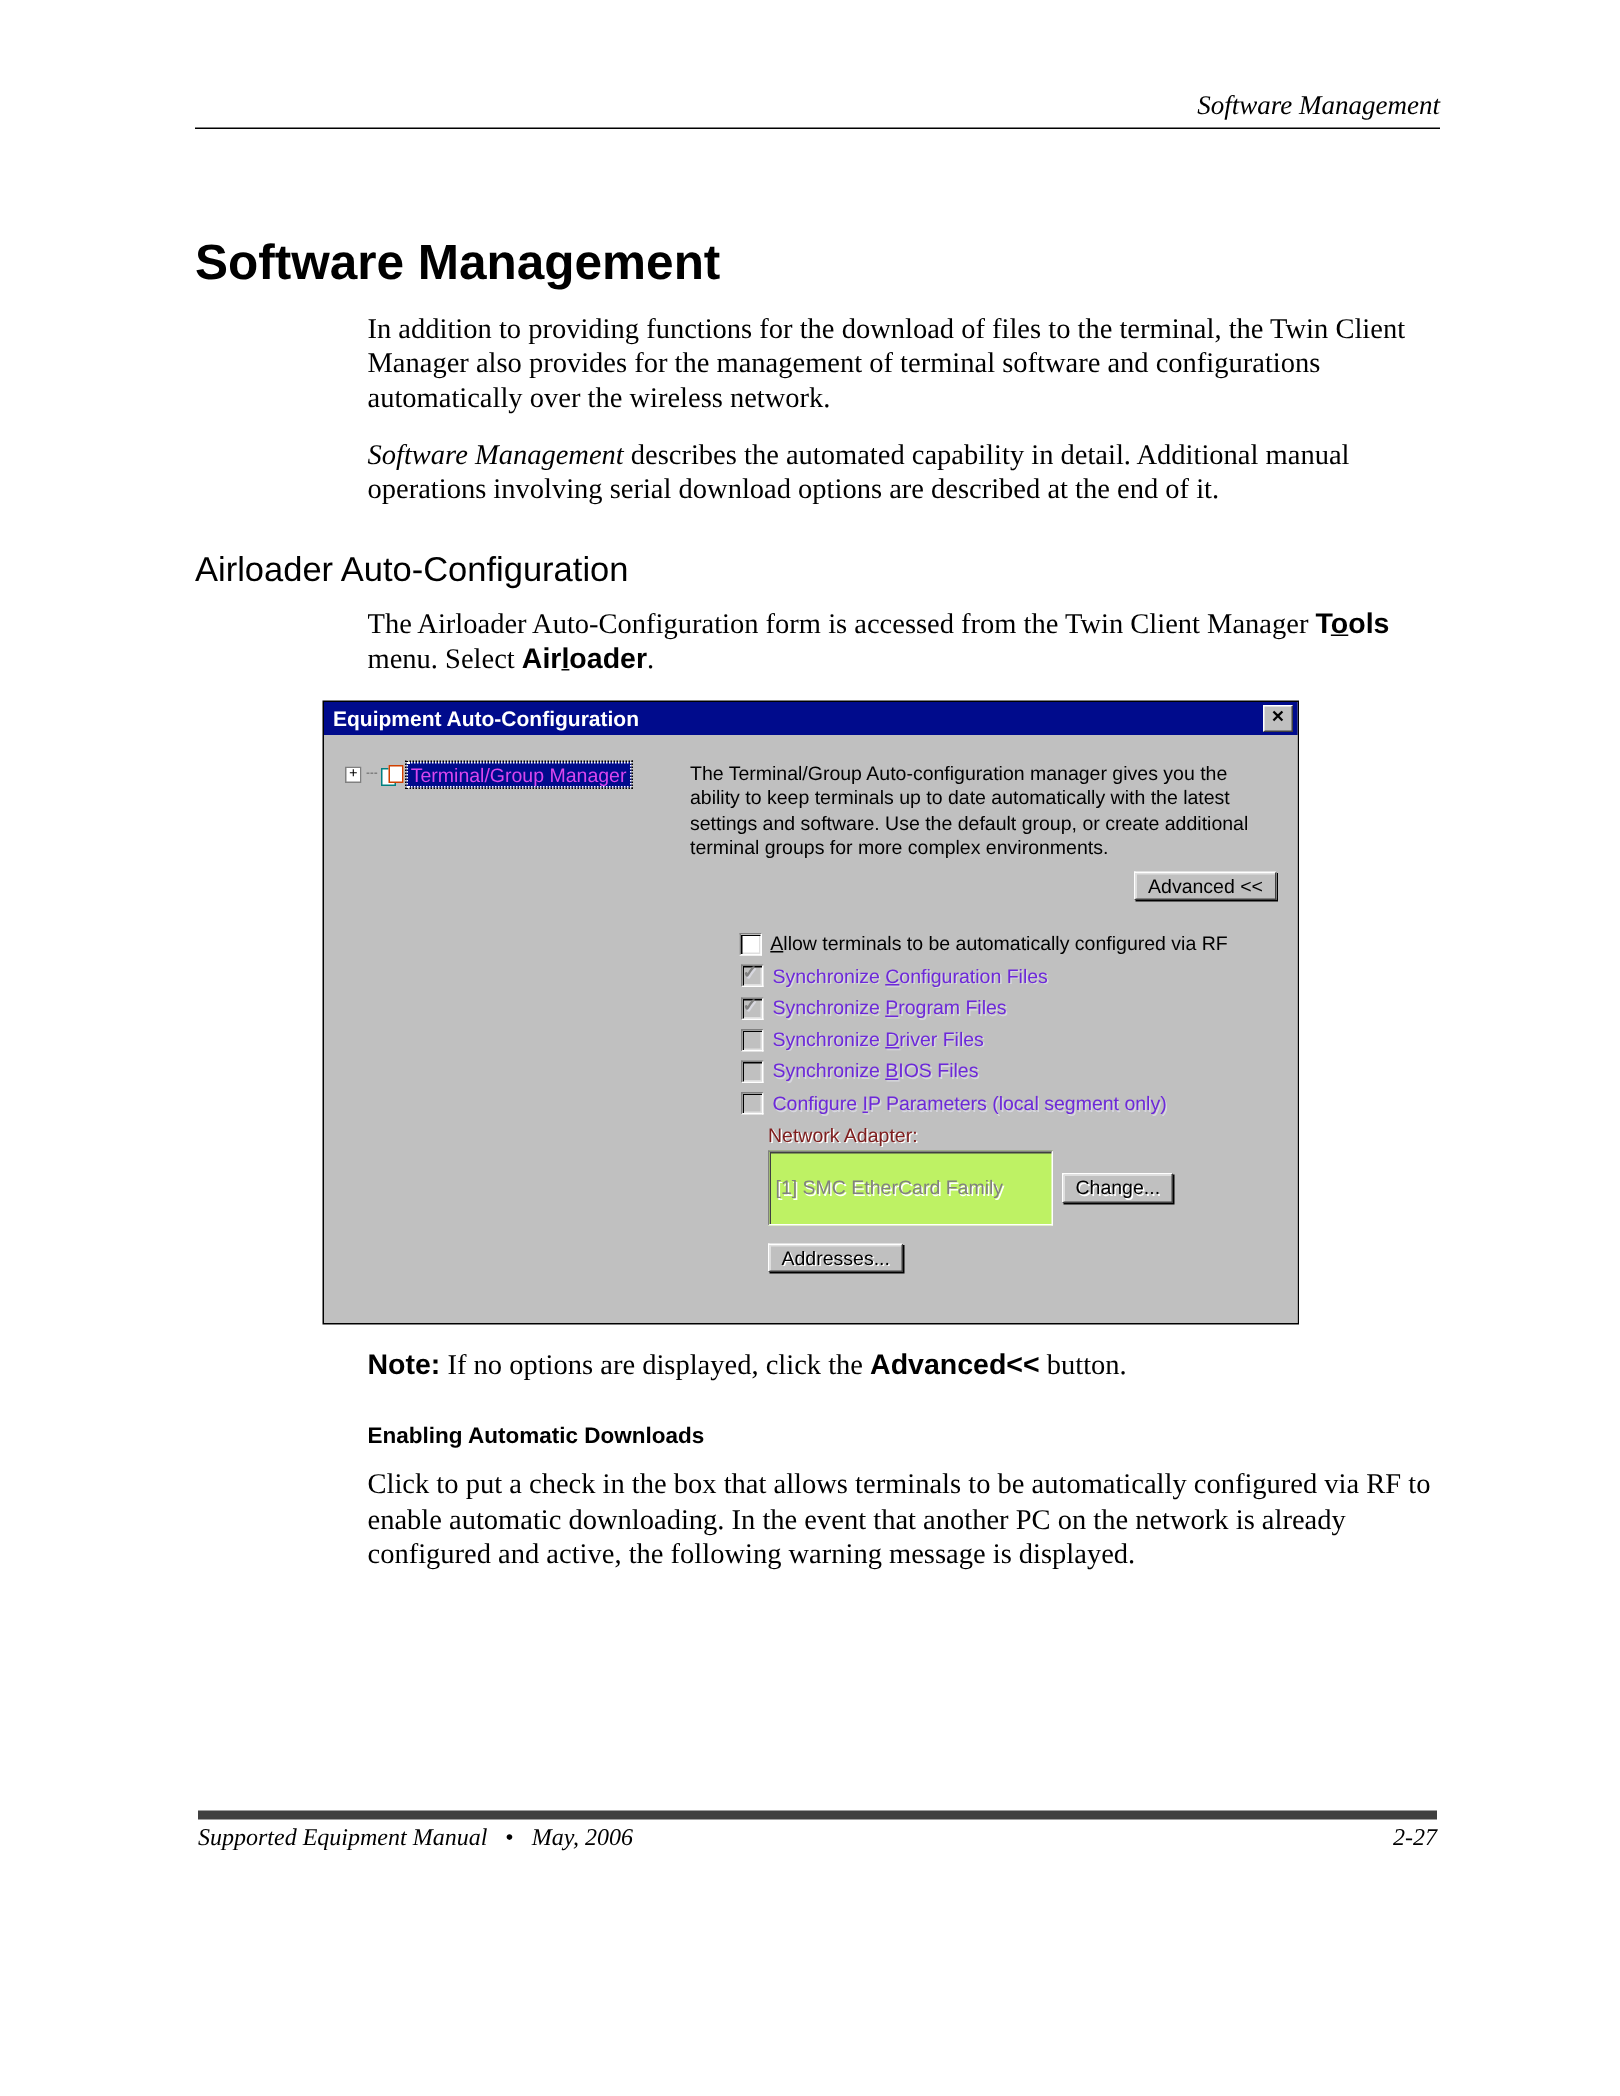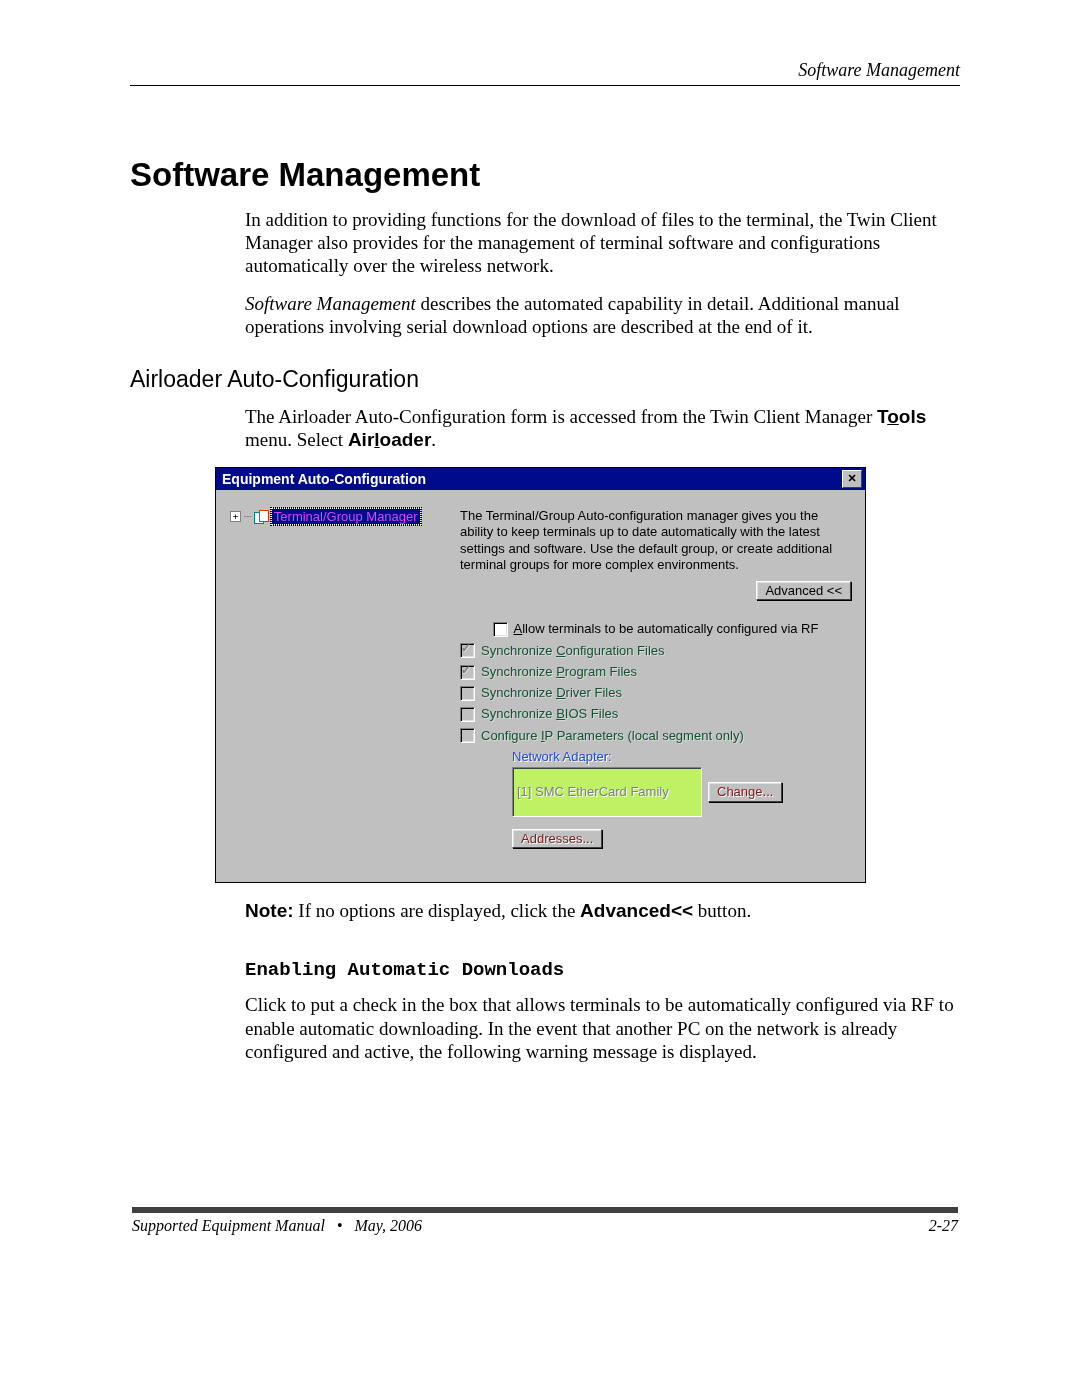--- a/index.html
+++ b/index.html
@@ -153,21 +153,21 @@
     border: 1px solid #fff;
     border-right-color: #404040;
     border-bottom-color: #404040;
     box-shadow: 1px 1px 0 #000, inset 1px 1px 0 #dfdfdf;
     padding: 1px 8px;
     font-family: inherit;
     font-size: 13px;
     cursor: default;
   }
   .btn-disabled {
-    color: #7f1d1d;
+    color: #000000;
     text-shadow: 1px 1px 0 #fff;
   }
   .adv-row {
     text-align: right;
     margin-bottom: 22px;
   }
   .chk {
     width: 13px; height: 13px;
     background: #fff;
     border: 1px solid #808080;
@@ -193,27 +193,28 @@
   .opt-row {
     margin: 5px 0;
     display: flex;
     align-items: center;
   }
   .opt-main {
     color: #000;
     justify-content: center;
   }
   .opt-sub-dark {
-    color: #14532d;
+    margin-left: 34px;
+    color: #6d28d9;
     text-shadow: 1px 1px 0 #d8d8e0;
   }
   .na-label {
     margin-left: 52px;
     margin-top: 4px;
-    color: #1d4ed8;
+    color: #7f1d1d;
     text-shadow: 1px 1px 0 #fff;
     font-size: 13px;
   }
   .na-row {
     margin-left: 52px;
     margin-top: 2px;
     display: flex;
     gap: 6px;
     align-items: center;
   }
@@ -228,24 +229,24 @@
     padding: 16px 4px;
     width: 180px;
     font-size: 13px;
   }
   .addr-row {
     margin-left: 52px;
     margin-top: 14px;
   }
   .ul { text-decoration: underline; }
   h3 {
-    font-family: Liberation Mono, monospace;
-    font-weight: bold;
-    font-size: 19px;
-    margin: 37px 0 12px 115px;
+    font-family: Liberation Sans, sans-serif;
+    font-weight: bold;
+    font-size: 15px;
+    margin: 27px 0 12px 115px;
   }
   .note-para {
     margin: 0 0 14px 0;
     margin-left: 115px;
     line-height: 1.22;
   }
   .footer {
     position: absolute;
     bottom: 52px;
     left: 132px;

